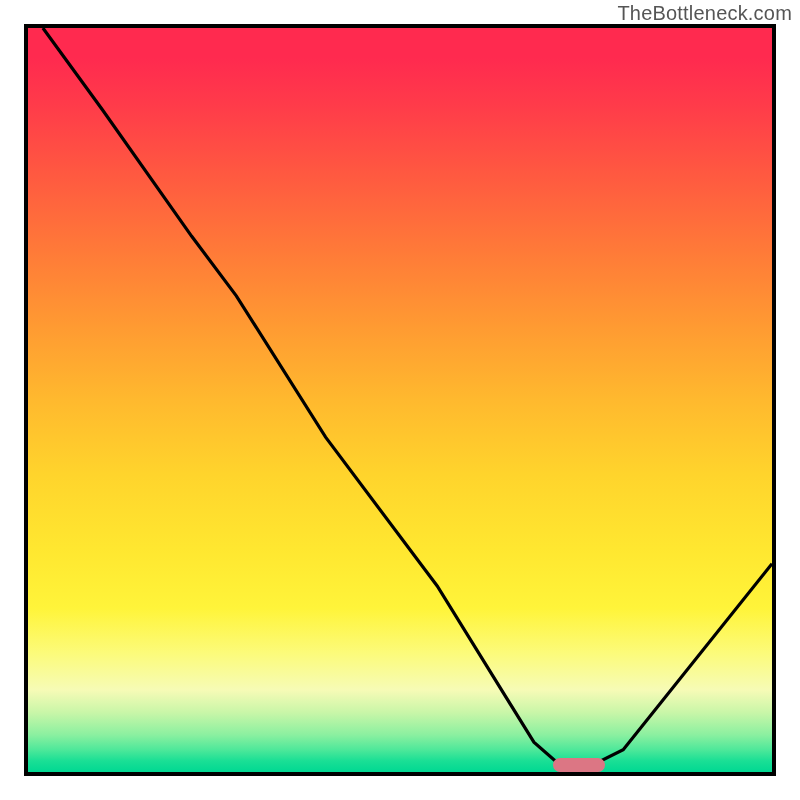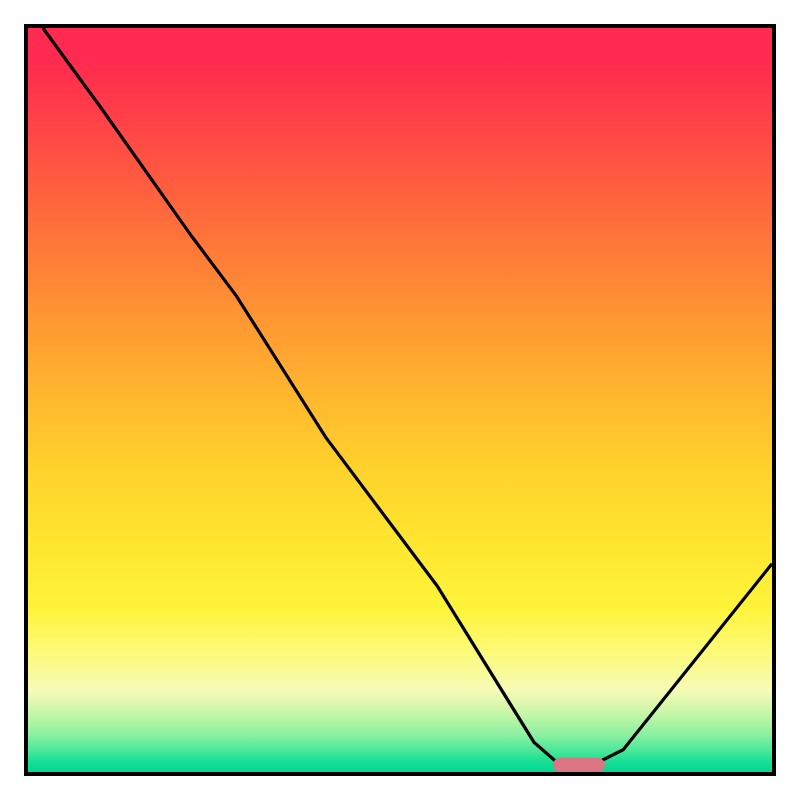--- a/index.html
+++ b/index.html
@@ -81,20 +81,21 @@
     stroke-width: 3.2;
     fill: none;
     stroke-linecap: butt;
   }
 </style>
 </head>
 <body>
 
 <div class="container">
 
+  <div class="watermark">TheBottleneck.com</div>
 
   <div class="plot-frame">
     <div class="gradient"></div>
 
     <svg class="curve" viewBox="0 0 744 744" preserveAspectRatio="none">
       <path d="M14.9 0.0 L74.4 81.8 L163.7 208.3 L208.3 267.8 L297.6 409.2 L409.2 558.0 L505.9 714.2 L535.7 740.3 L558.0 740.3 L595.2 721.7 L744.0 535.7"></path>
     </svg>
 
     <div class="marker" style="left: 524.52px; width: 52.08px; bottom: 0px; background: rgb(220, 118, 132);"></div>
   </div>

